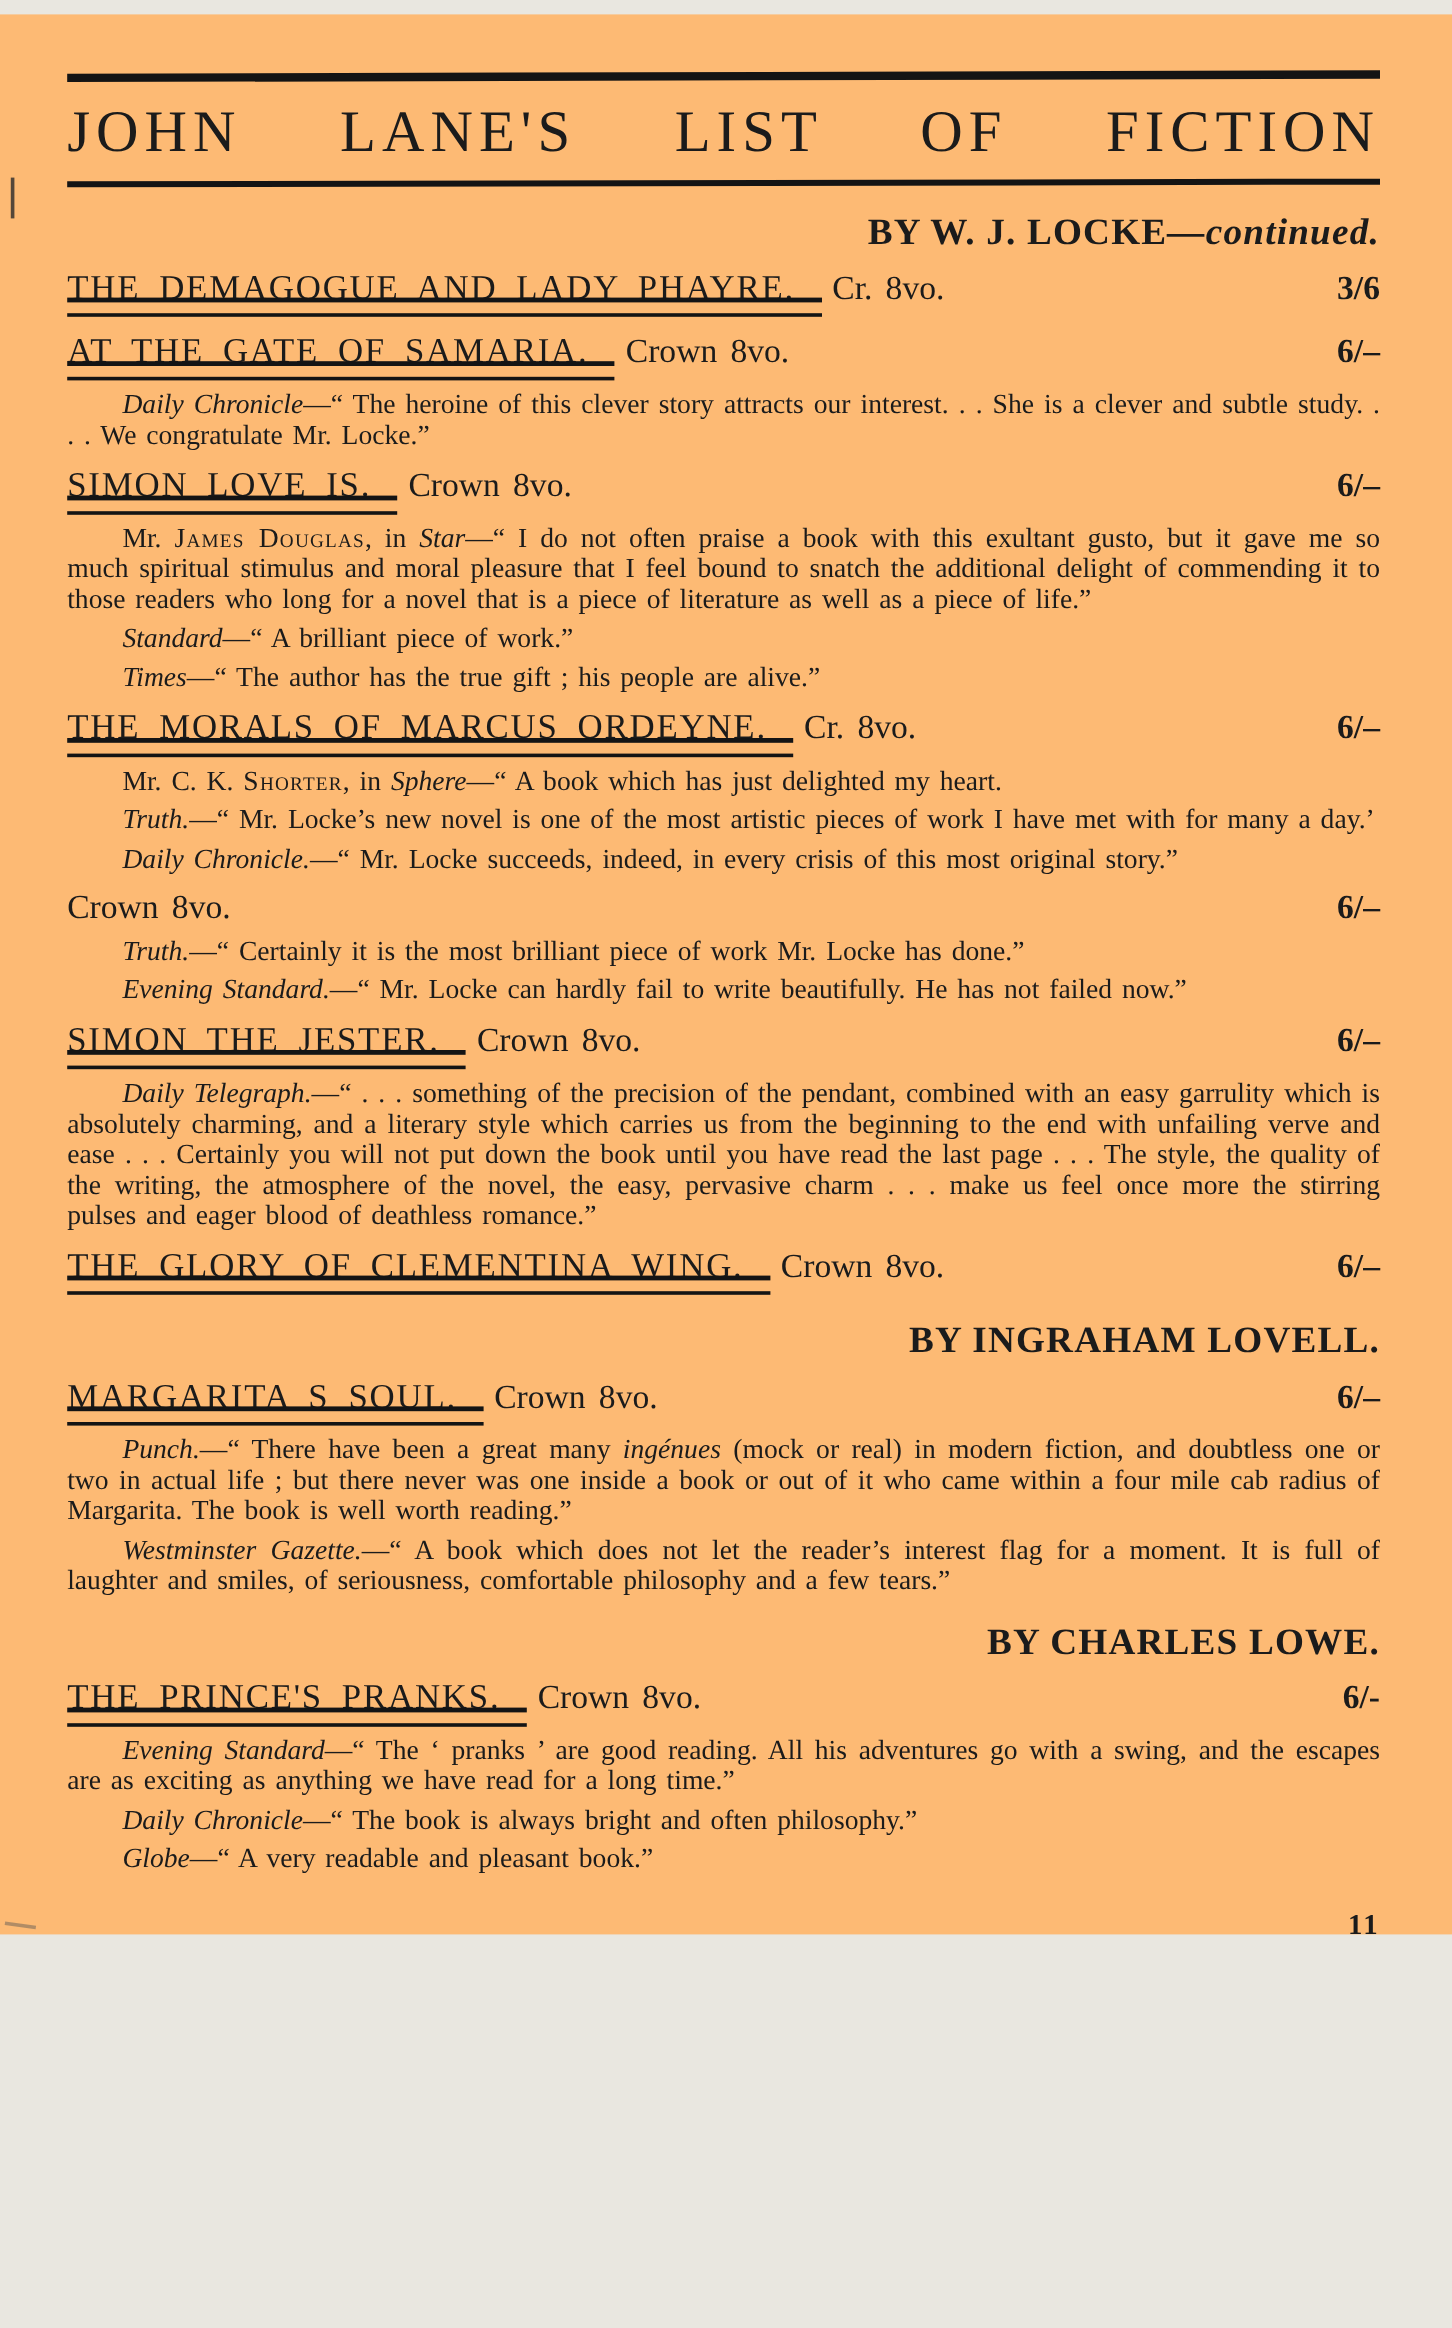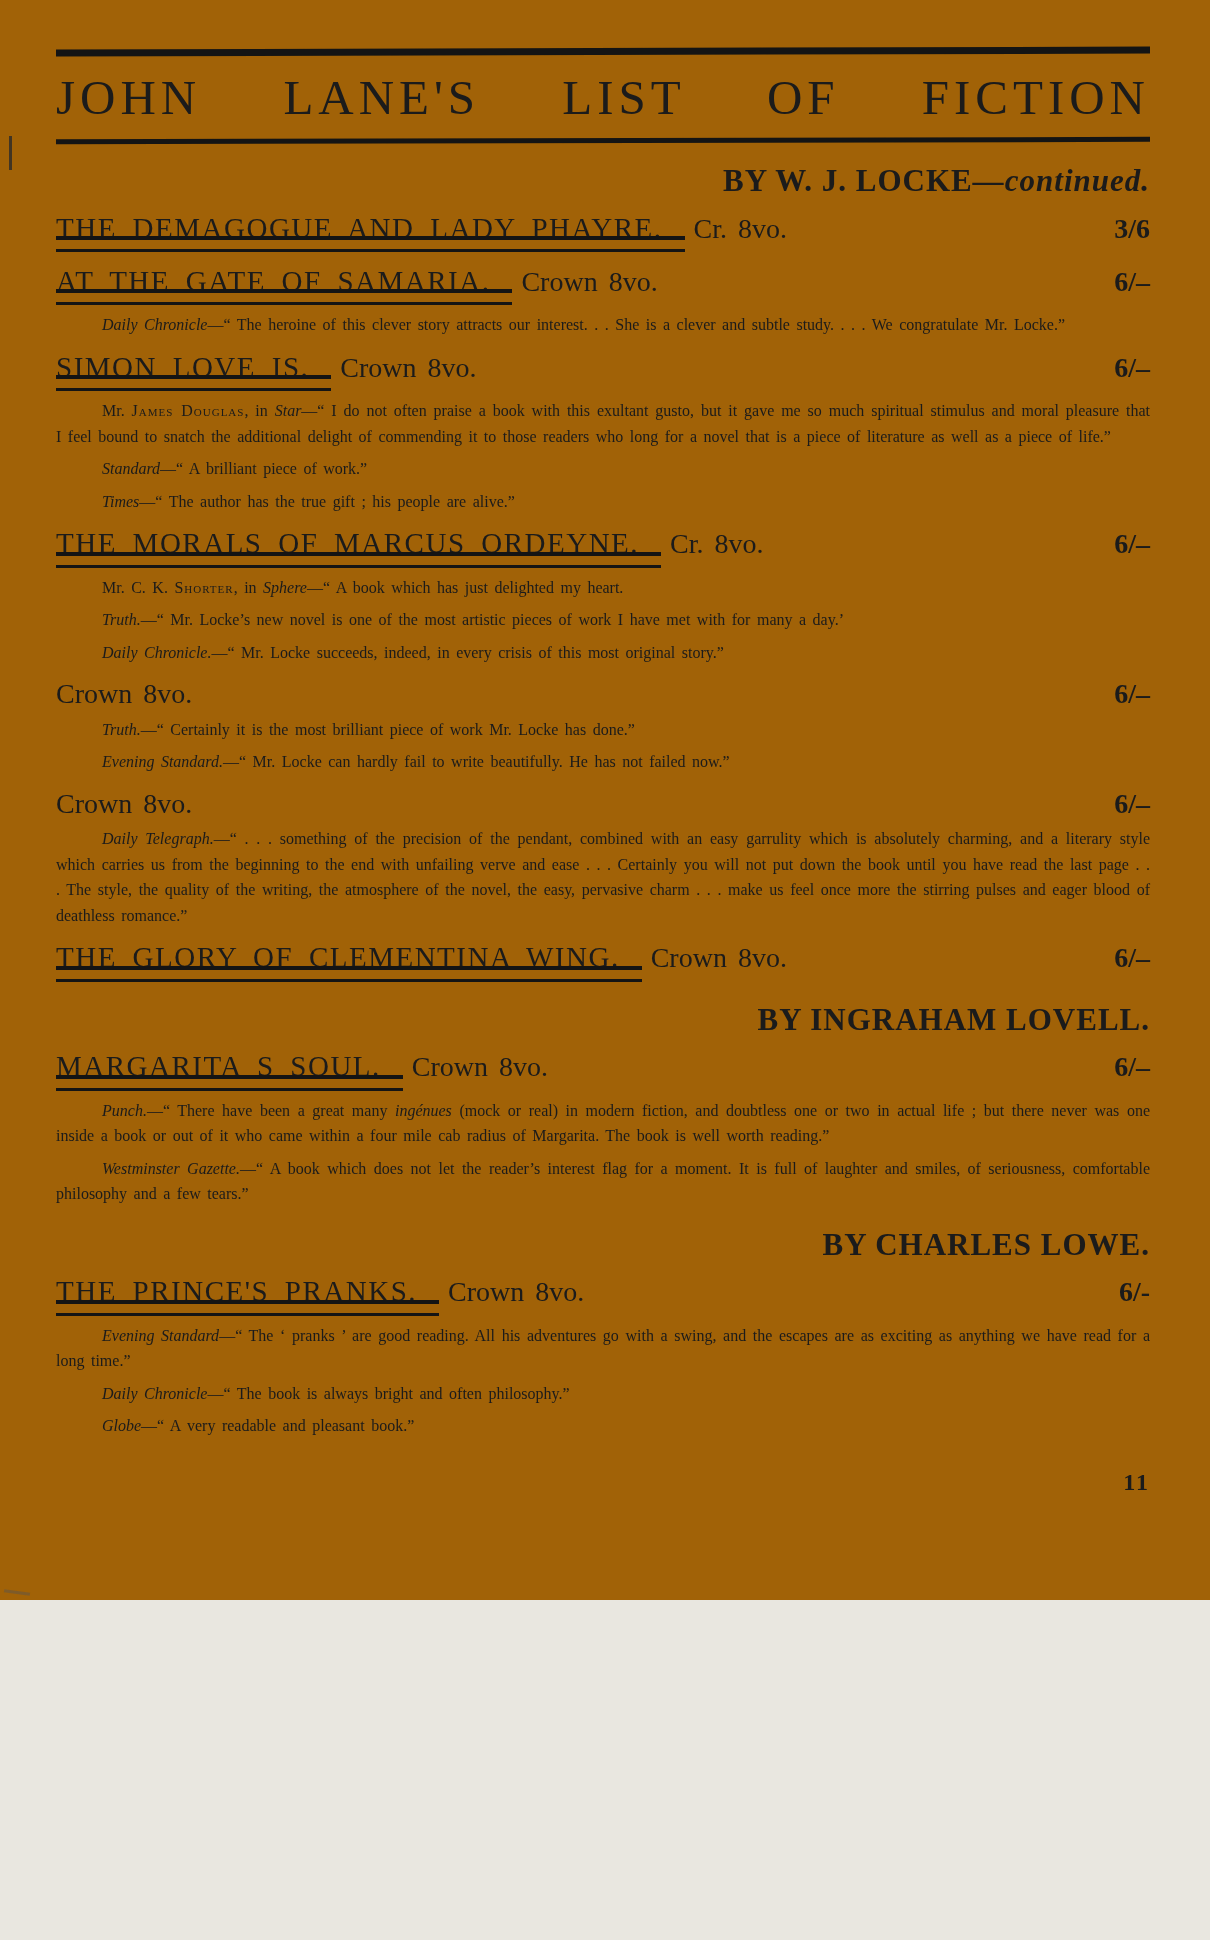--- a/index.html
+++ b/index.html
@@ -1,20 +1,20 @@
 <!DOCTYPE html>
 <html><head>
 <meta charset="utf-8">
 <style>
   html,body{margin:0;padding:0;background:#e9e7e0;}
   .page{
     position:relative;
     width:1210px;height:1600px;
-    margin:0 auto;
-    background:#a16207;
+    margin:12px auto;
+    background:#fdba74;
     color:#1b1b1b;
     font-family:"Liberation Serif","DejaVu Serif",serif;
     box-sizing:border-box;
     padding:48px 60px 0 56px;
     overflow:hidden;
   }
   
   .artifact-left{position:absolute;left:9px;top:136px;width:3px;height:34px;background:#2a2a2a;opacity:.8;}
   .artifact-bottom{position:absolute;left:4px;bottom:6px;width:26px;height:3px;background:#555;opacity:.45;transform:rotate(8deg);}
 
@@ -63,21 +63,21 @@
     left:0;right:-14px;bottom:0;
     height:9px;
     border-top:4px solid #141414;
     border-bottom:3px solid #141414;
   }
   .book-format{flex:1;text-align:left;font-size:28px;word-spacing:4px;}
   .book-price{min-width:66px;text-align:right;font-size:28px;font-weight:bold;}
 
   .review{
     margin:7px 0 0 0;
-    font-size:16px;
+    font-size:23px;
     line-height:25.5px;
     text-align:justify;
     text-indent:46px;
     word-spacing:2.5px;
     font-weight:500;
     font-family:Liberation Serif, serif;
   }
   .review .i{font-style:italic;}
   .review .sc{font-variant:small-caps;letter-spacing:1px;}
 
@@ -139,20 +139,21 @@
       </div>
       <div class="book-row">
         <span class="book-format">Crown 8vo.</span>
         <span class="book-price">6/–</span>
       </div>
       <div class="reviews-block">
         <p class="review"><span class="i">Truth.</span><span>—“ Certainly it is the most brilliant piece of work Mr. Locke has done.”</span></p>
         <p class="review"><span class="i">Evening Standard.</span><span>—“ Mr. Locke can hardly fail to write beautifully.  He has not failed now.”</span></p>
       </div>
       <div class="book-row">
+        <span class="book-title">SIMON THE JESTER.</span>
         <span class="book-format">Crown 8vo.</span>
         <span class="book-price">6/–</span>
       </div>
       <div class="reviews-block">
         <p class="review"><span class="i">Daily Telegraph.</span><span>—“  .  .  .  something of the precision of the pendant, combined with an easy garrulity which is absolutely charming, and a literary style which carries us from the beginning to the end with unfailing verve and ease  .  .  .  Certainly you will not put down the book until you have read the last page  .  .  .  The style, the quality of the writing, the atmosphere of the novel, the easy, pervasive charm  .  .  .  make us feel once more the stirring pulses and eager blood of deathless romance.”</span></p>
       </div>
       <div class="book-row">
         <span class="book-title">THE GLORY OF CLEMENTINA WING.</span>
         <span class="book-format">Crown 8vo.</span>
         <span class="book-price">6/–</span>

